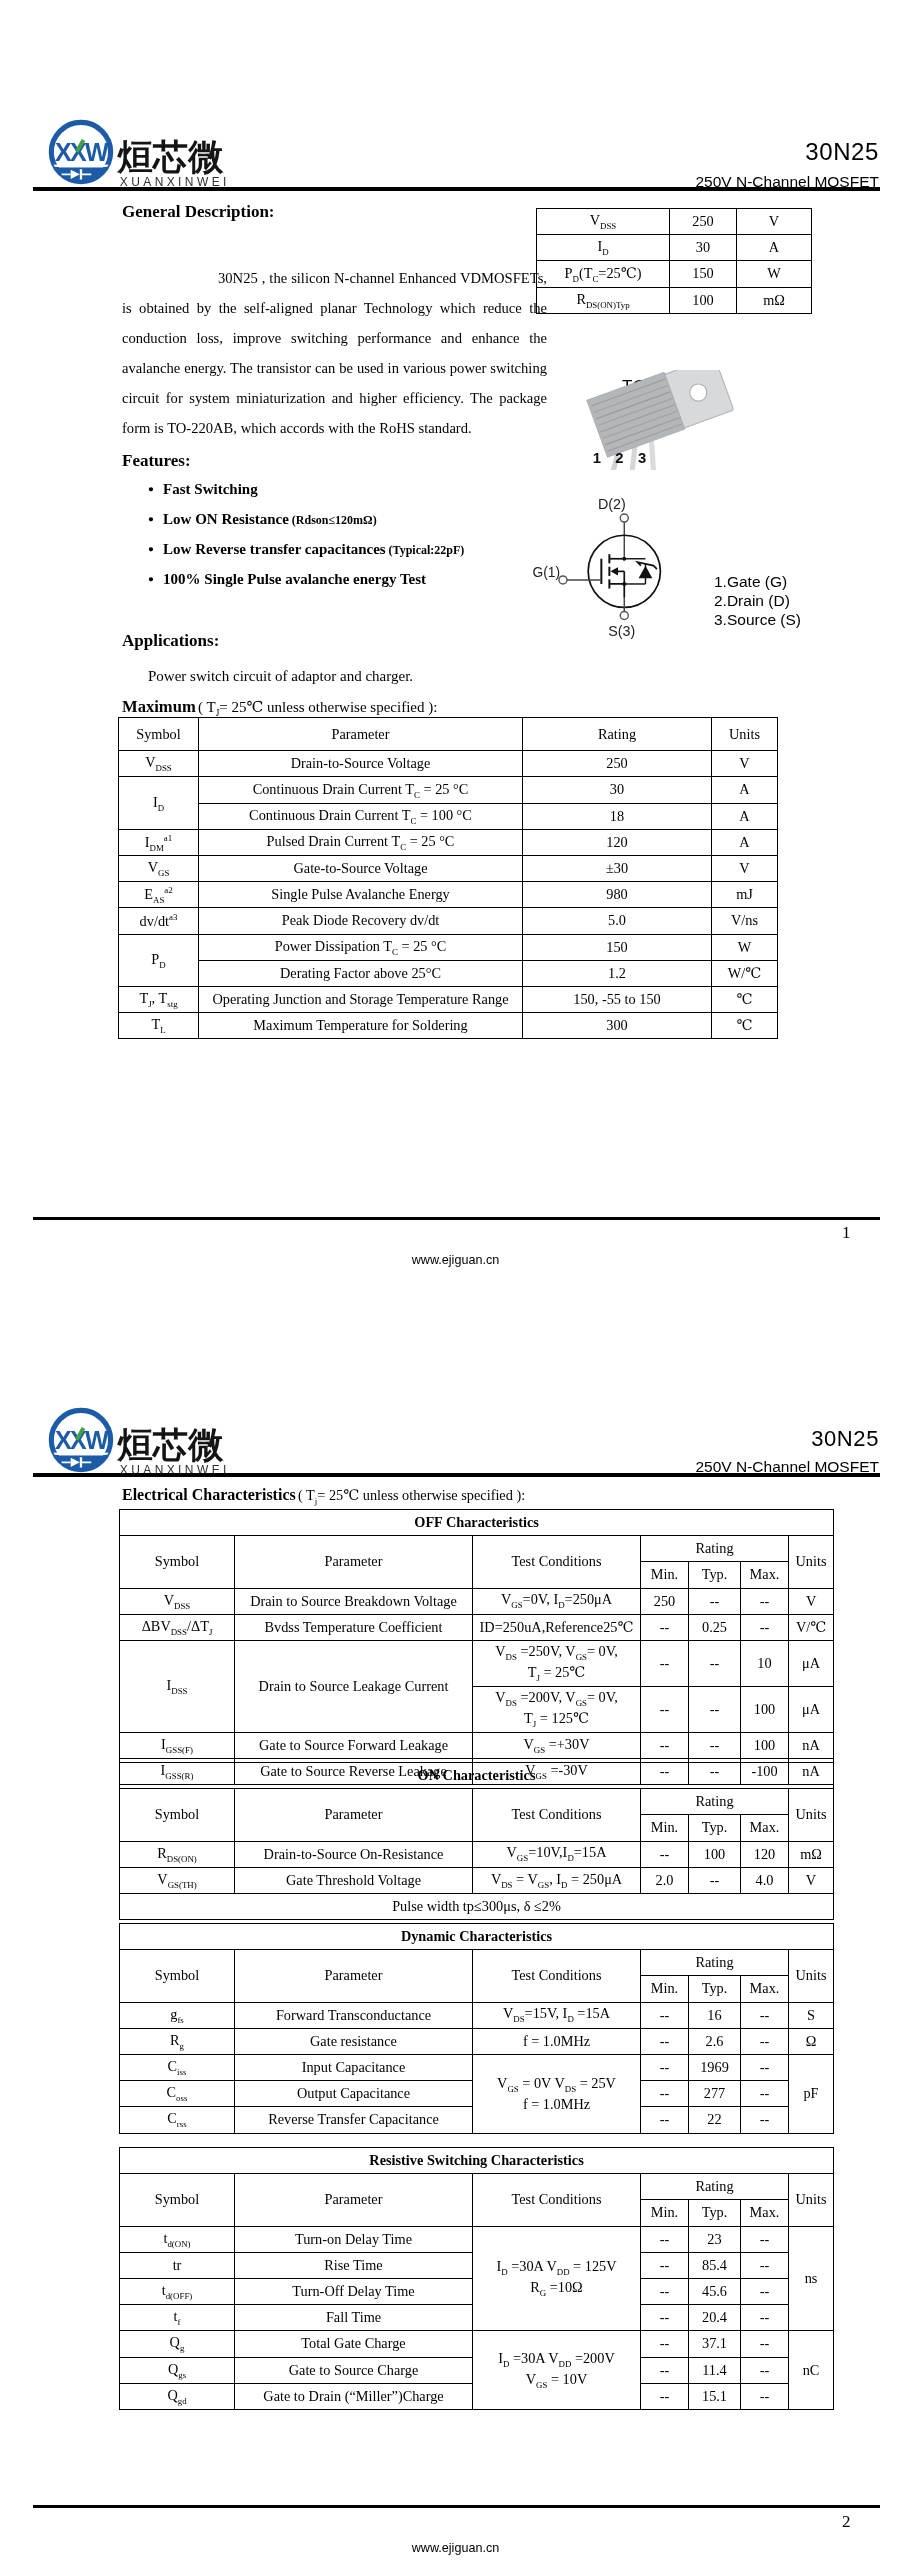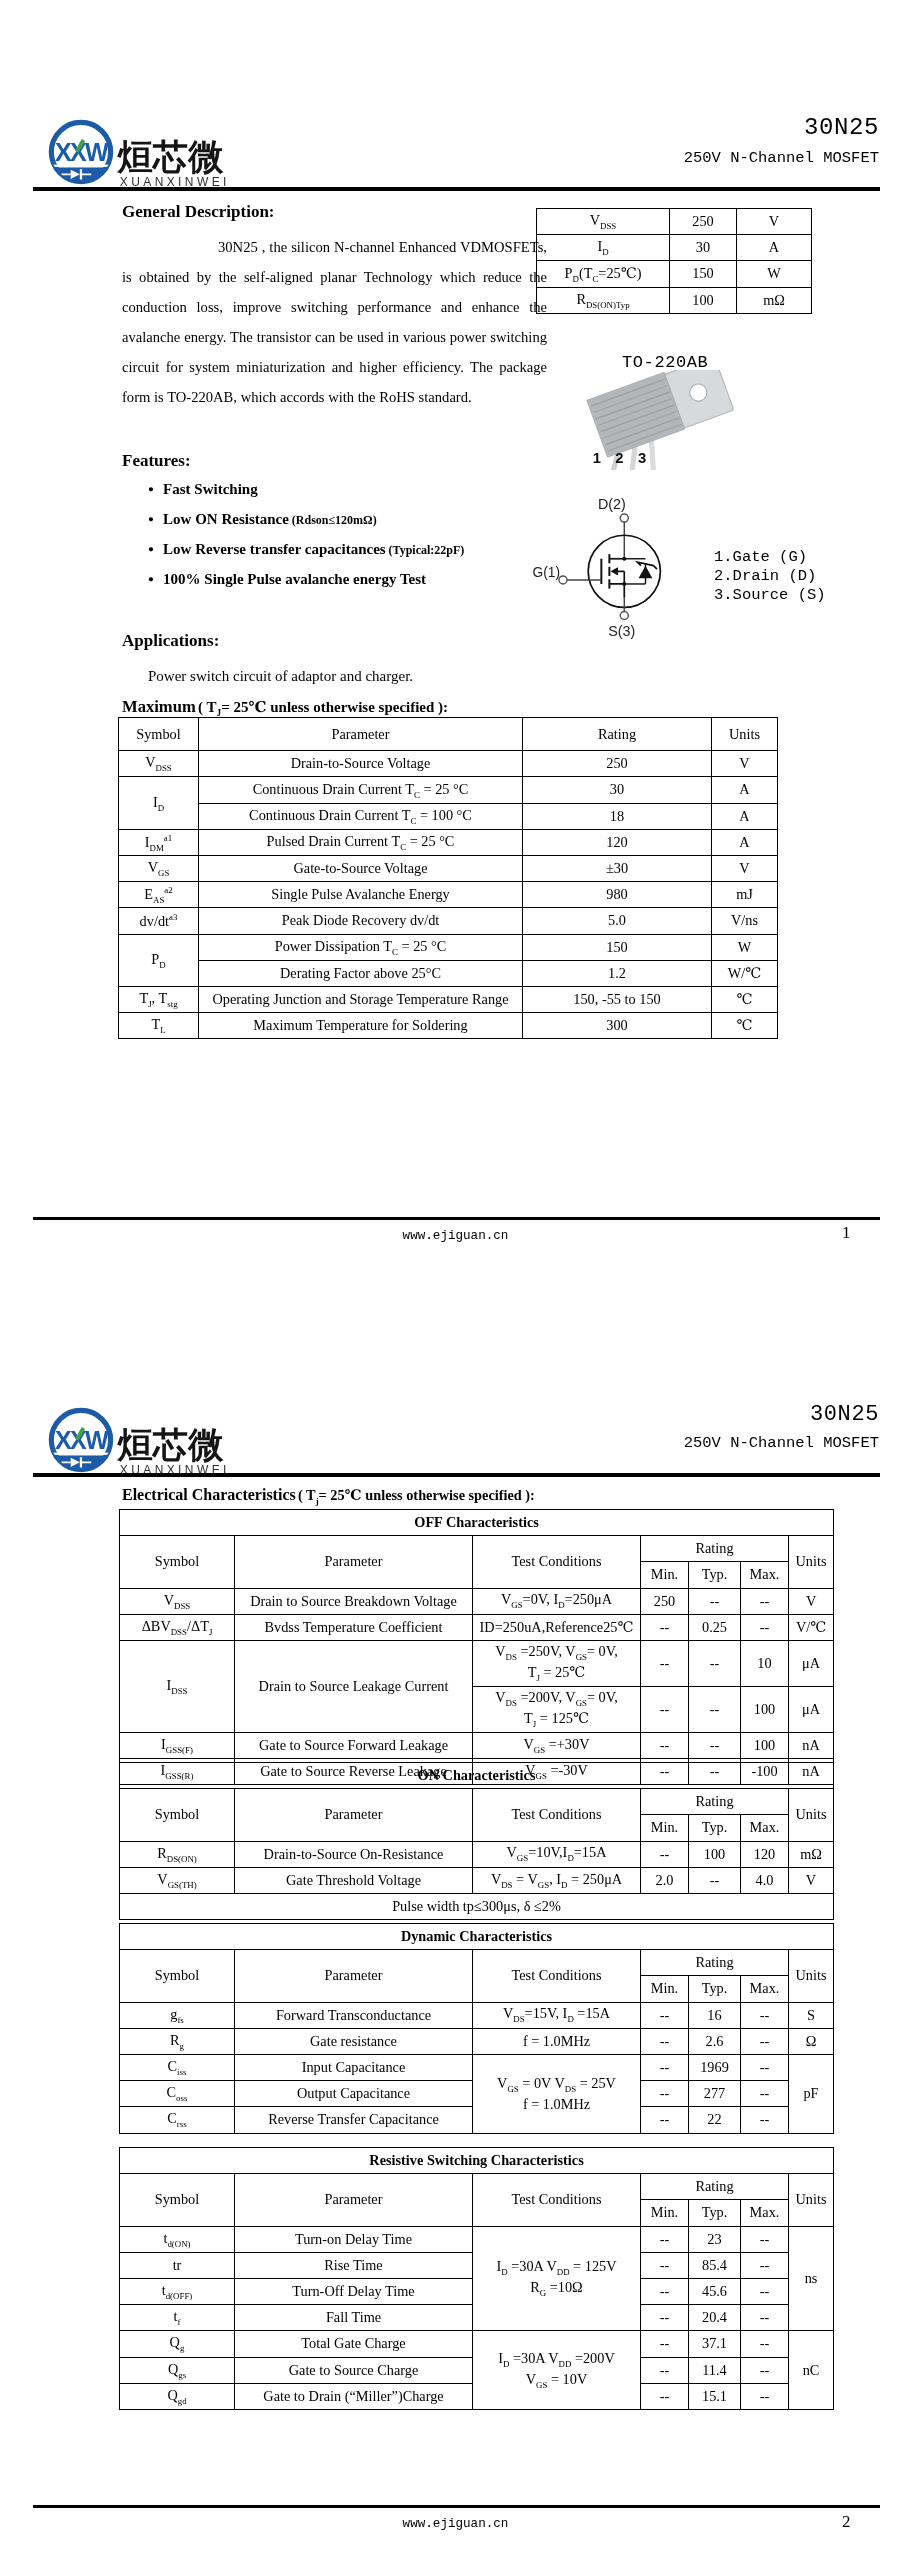--- a/index.html
+++ b/index.html
@@ -1,25 +1,25 @@
 <!DOCTYPE html>
 <html style="font-size:9.2px"><head>
 <meta charset="utf-8">
 <style>
   html,body{margin:0;padding:0;background:#fff;}
   .sheet{position:relative;width:911px;height:2576px;background:#fff;overflow:hidden;
          font-family:"Liberation Serif","DejaVu Serif",serif;color:#000;}
   .abs{position:absolute;}
-  .sans{font-family:Liberation Mono, monospace;}
+  .sans{font-family:Liberation Sans, sans-serif;margin-top:24px;}
   .rule{background:#000;height:4px;}
   .part-no{font-size:24px;text-align:right;letter-spacing:0.6px;}
   .subtitle{font-size:15.5px;text-align:right;}
   .h-bold{font-weight:bold;font-size:17px;}
-  .h-rest{font-weight:bold;font-size:15px;}
-  .gen-body{width:425px;font-size:14.6px;line-height:30px;text-align:justify;text-indent:96px;}
+  .h-rest{font-weight:normal;font-size:15px;}
+  .gen-body{width:425px;font-size:14.6px;line-height:30px;text-align:justify;text-indent:96px;margin-top:31px;}
   .feature-item{display:flex;align-items:baseline;height:30px;font-weight:bold;font-size:15px;}
   .feature-item::before{content:"●";font-size:9.8px;margin-right:9.2px;position:relative;top:-2.3px;}
   .sm{font-size:12px;margin-left:2.9px;font-weight:bold;}
   .app-body{font-size:15px;}
   sub{font-size:0.62em;}
   sup{font-size:0.62em;}
   table.spec{border-collapse:collapse;table-layout:fixed;border:1.7px solid #000;
              font-family:"Liberation Serif","DejaVu Serif",serif;}
   table.spec td{border:1.1px solid #000;text-align:center;vertical-align:middle;
                 padding:1.1px 3.4px;font-size:14.3px;height:23px;overflow:hidden;}

